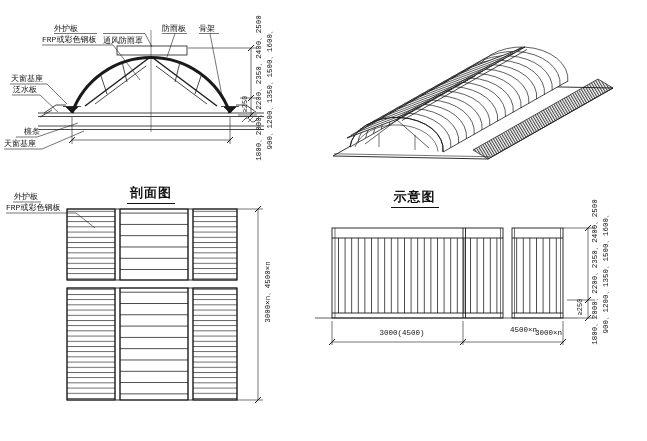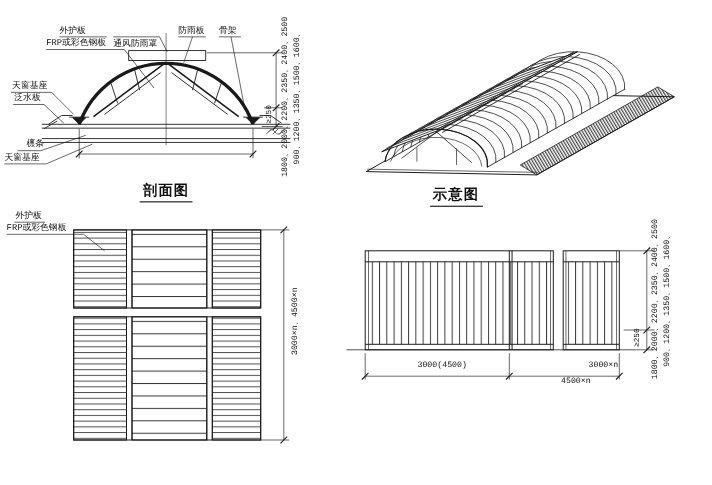--- a/index.html
+++ b/index.html
@@ -6,21 +6,21 @@
   #sheet{
     position:relative;width:647px;height:441px;background:#ffffff;
     font-family:Liberation Mono, monospace;color:#111;overflow:hidden;
   }
   #sheet svg{position:absolute;}
   .lbl{position:absolute;font-size:8px;line-height:9px;white-space:nowrap;color:#111;}
   .dimtxt{position:absolute;font-size:7.5px;line-height:9px;white-space:nowrap;text-align:center;color:#111;}
   .vtext{position:absolute;font-size:7.5px;white-space:nowrap;color:#111;
          transform:translate(-50%,-50%) rotate(-90deg);}
   .vtext.small{font-size:7px;}
-  .title{position:absolute;text-align:center;}
+  .title{position:absolute;text-align:center;margin-top:20px;}
   .title .title-text{display:inline-block;font-size:13px;font-weight:bold;
          border-bottom:1.5px solid #111;padding:0 3px 1px 3px;letter-spacing:1px;}
 </style>
 </head>
 <body>
 
 <div id="sheet">
 
   <svg style="left:0;top:0" width="300" height="195" viewBox="0 0 300 195">
     <g stroke="#1a1a1a" fill="none" stroke-width="0.8">
@@ -290,20 +290,20 @@
     <span class="title-text">示意图</span>
   </div>
 
   <span class="lbl" style="left:14px;top:192px">外护板</span>
   <span class="lbl" style="left:6px;top:203px">FRP或彩色钢板</span>
   <span class="vtext" style="left:268px;top:292px">3000×n、4500×n</span>
 
 
   <span class="dimtxt" style="left:352px;top:329px;width:100px">3000(4500)</span>
   <span class="dimtxt" style="left:506px;top:329px;width:85px">3000×n</span>
-  <span class="dimtxt" style="left:481px;top:343px;width:85px">4500×n</span>
+  <span class="dimtxt" style="left:481px;top:326px;width:85px">4500×n</span>
 
   <span class="vtext" style="left:606px;top:272px">900、1200、1350、1500、1600、</span>
   <span class="vtext" style="left:595px;top:272px">1800、2000、2200、2350、2400、2500</span>
   <span class="vtext small" style="left:580px;top:307px">≥250</span>
 
 
 </div>
 
 </body></html>

